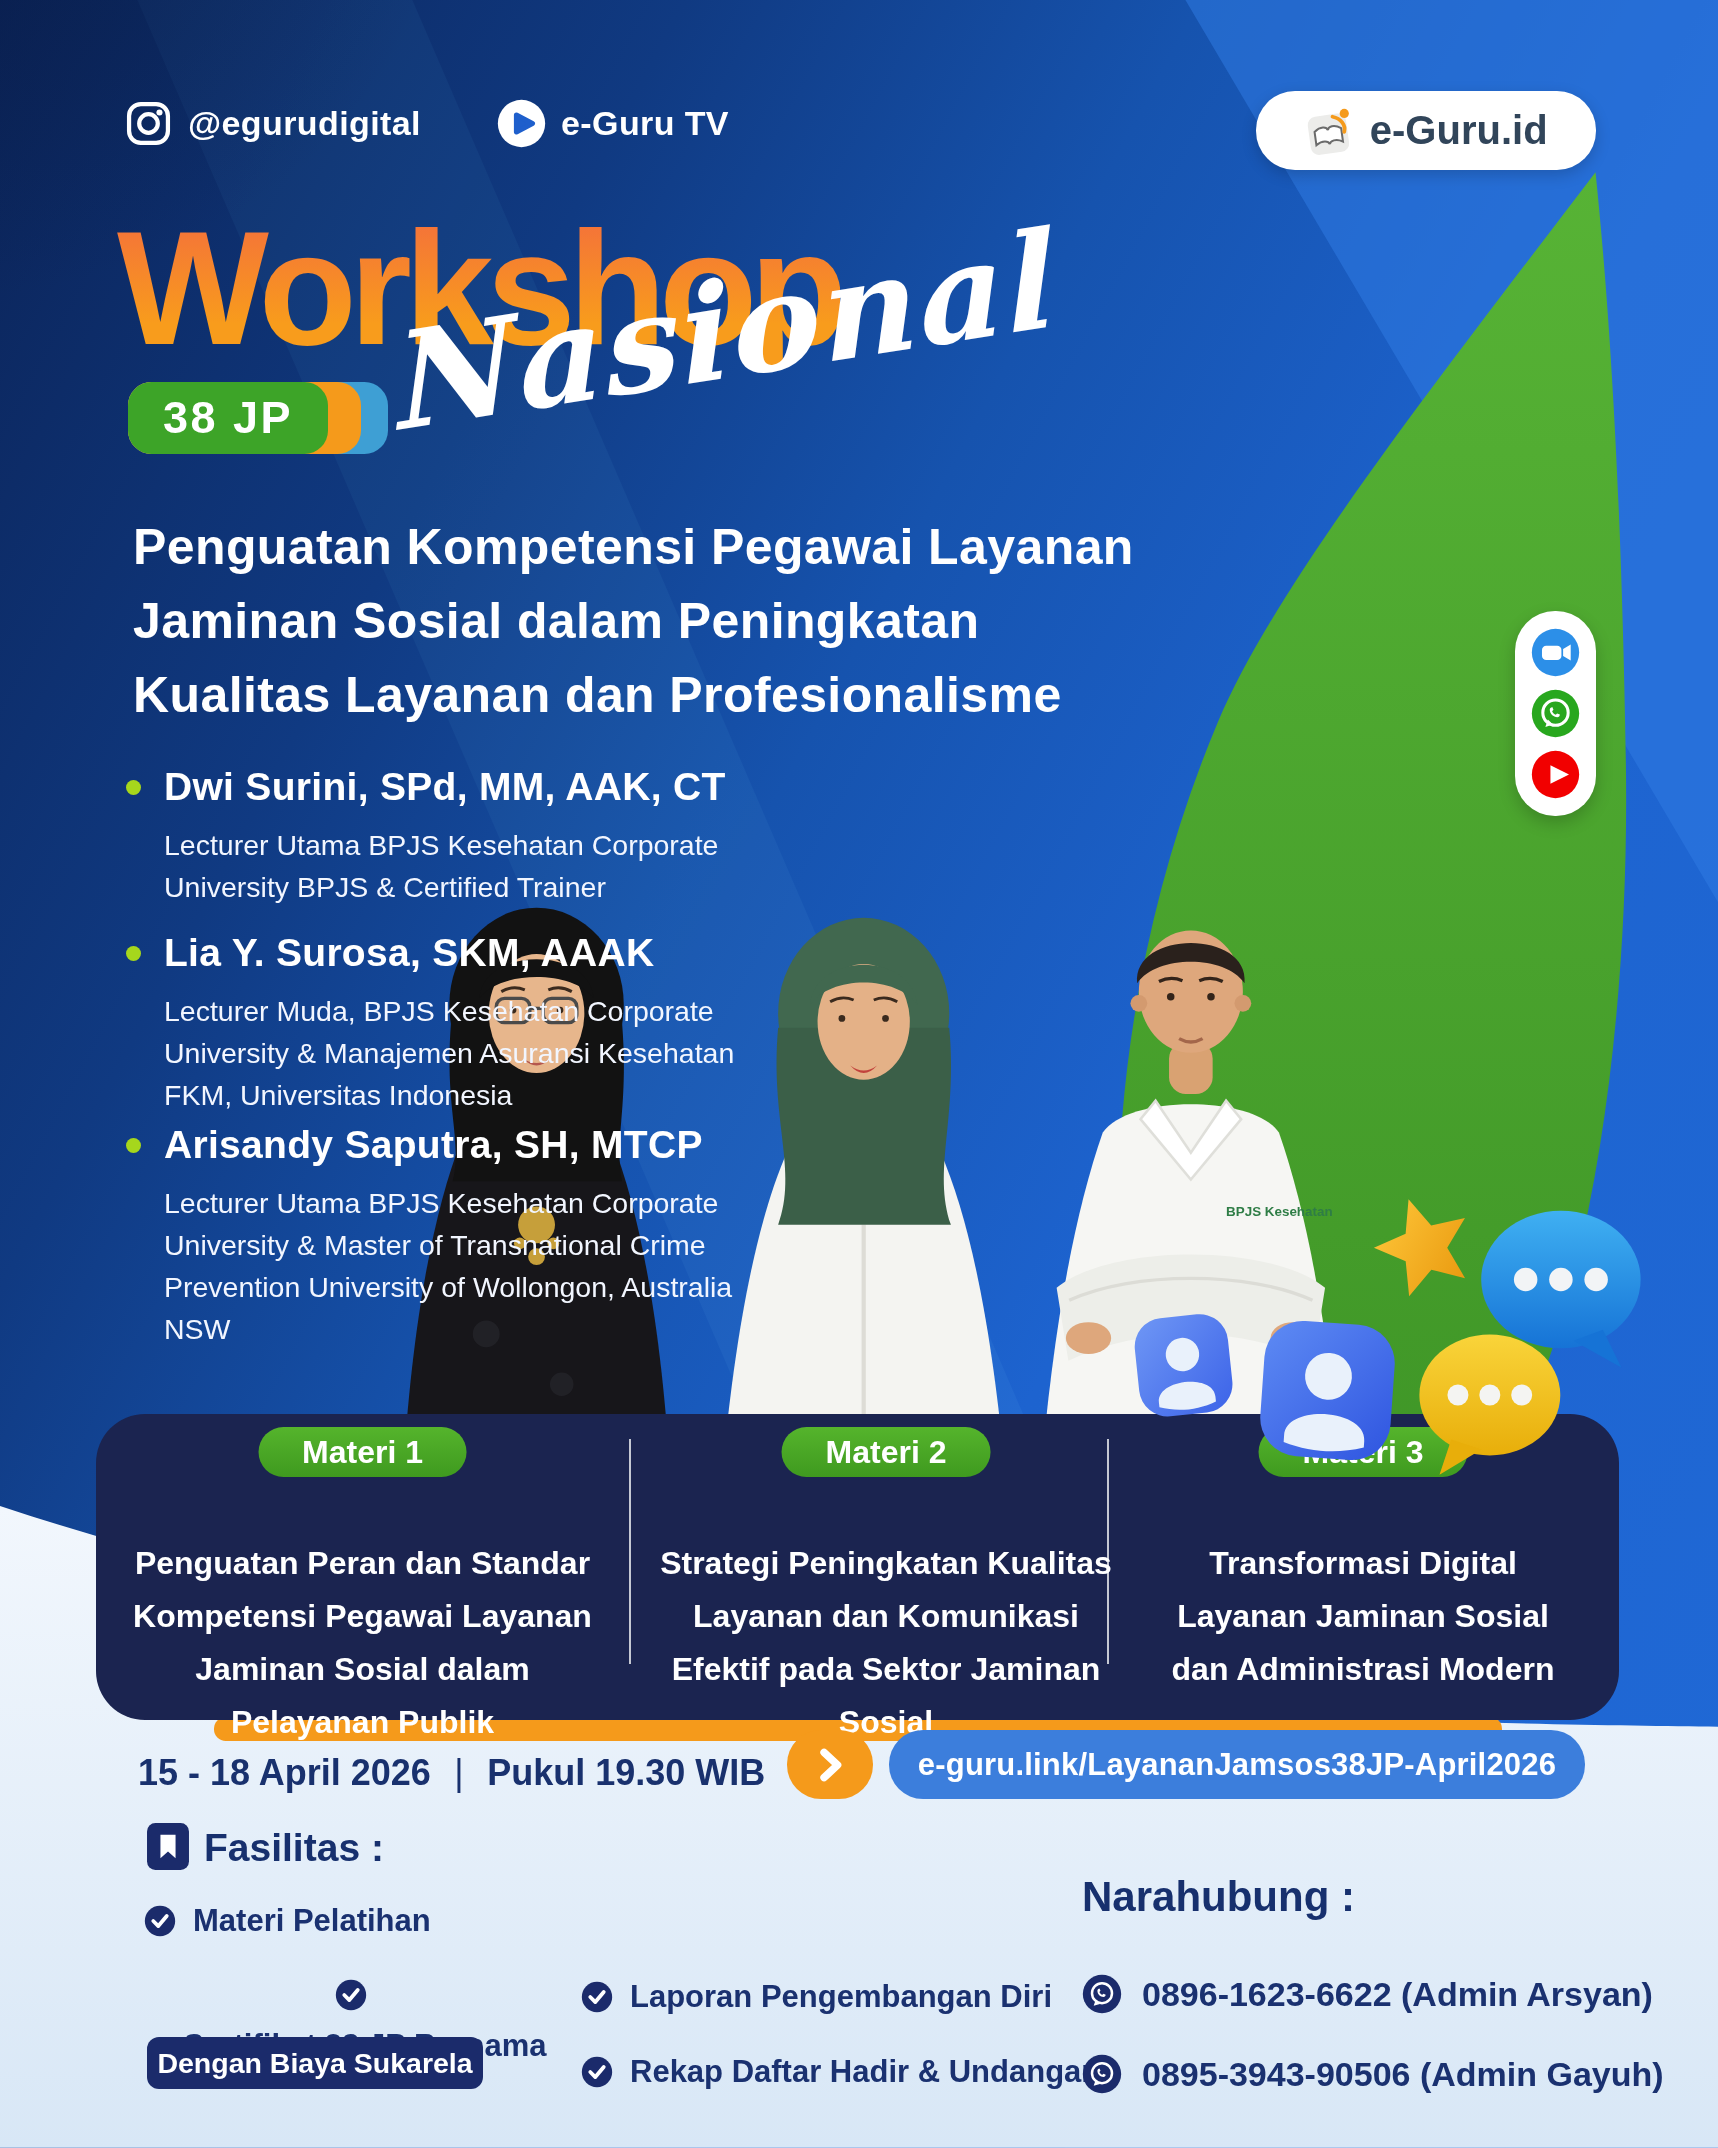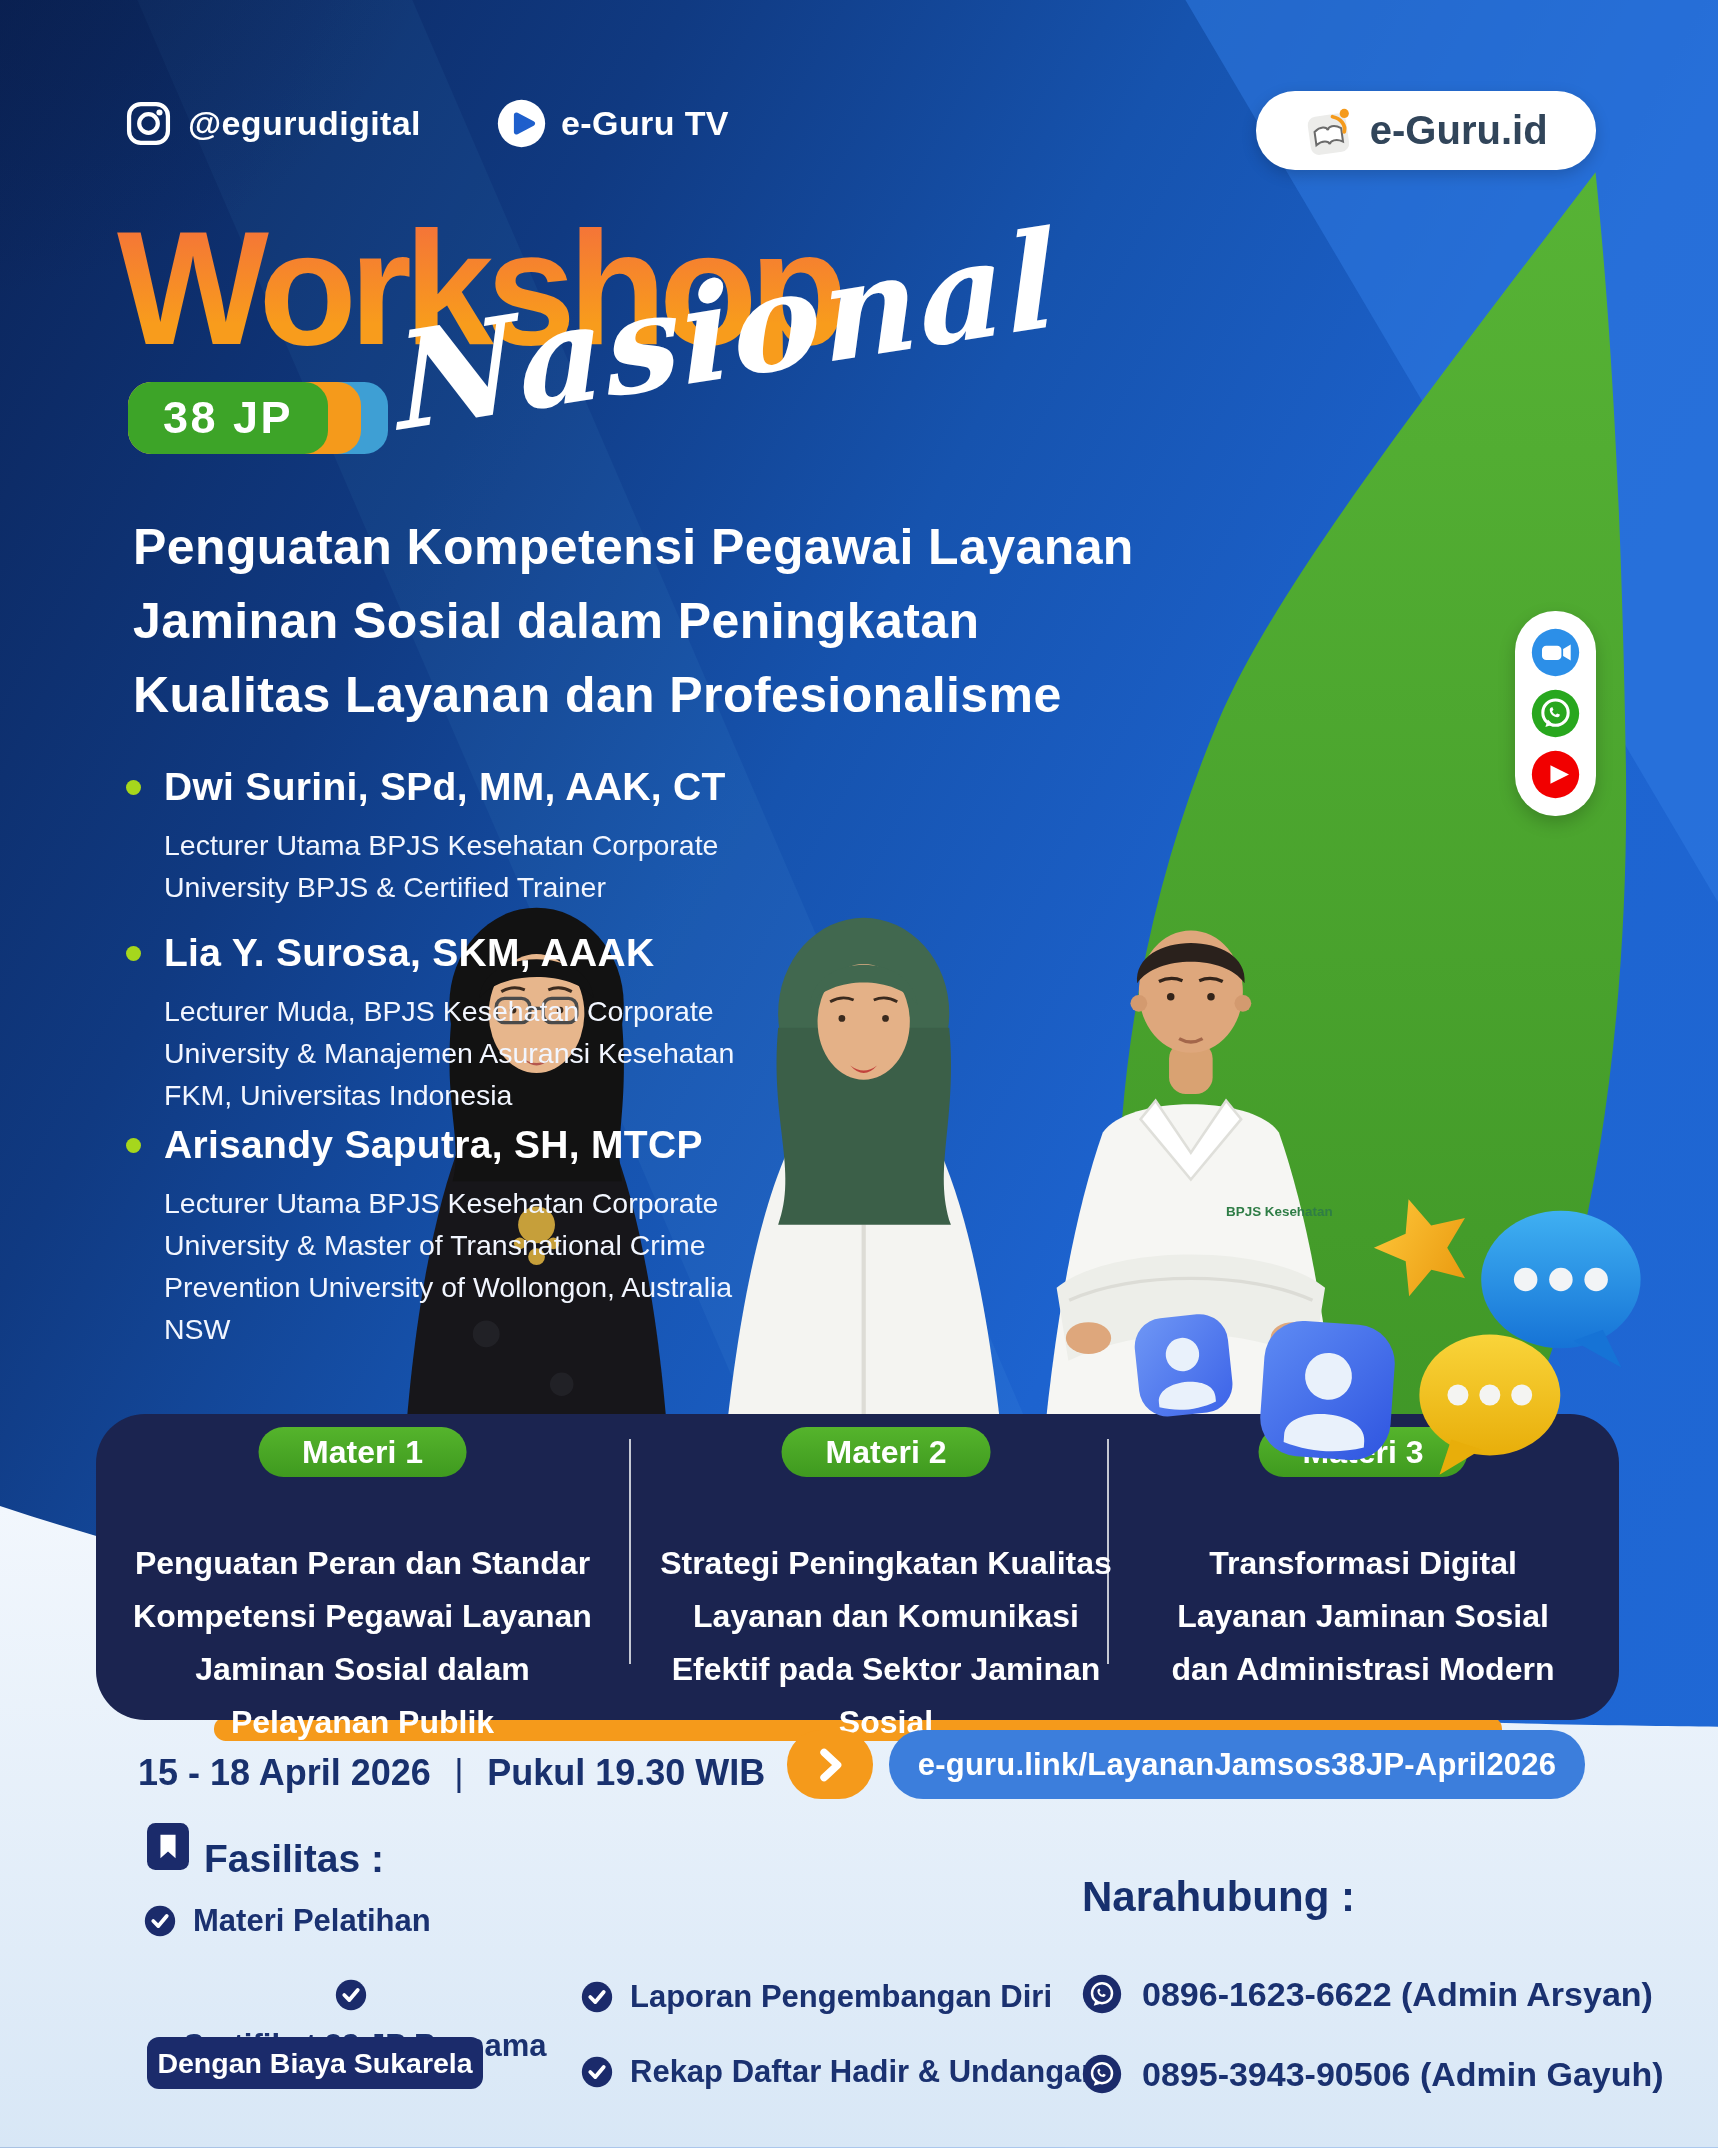--- a/index.html
+++ b/index.html
@@ -66,21 +66,21 @@
   
   .sched{position:absolute;left:138px;top:1752px;z-index:8;display:flex;align-items:center;gap:23.5px;
       color:#19316e;font-size:36px;font-weight:800;}
   .arrow-btn{position:absolute;left:787px;top:1730px;width:86px;height:69px;border-radius:34px;
       background:#f59a1b;z-index:8;display:flex;align-items:center;justify-content:center;cursor:pointer;}
   .link-pill{position:absolute;left:889px;top:1730px;width:696px;height:69px;border-radius:34px;
       background:#3c7edc;z-index:8;display:flex;align-items:center;justify-content:center;cursor:pointer;}
   .link-pill span{color:#fff;font-size:31px;font-weight:700;letter-spacing:0.2px;}
 
   
-  .fas-heading{position:absolute;left:204px;top:1826px;z-index:8;color:#17306e;font-size:39px;font-weight:800;margin-top:11px;}
+  .fas-heading{position:absolute;left:204px;top:1826px;z-index:8;color:#17306e;font-size:39px;font-weight:800;}
   .check-item{position:absolute;z-index:8;display:flex;align-items:center;gap:17px;color:#1a3170;
       font-size:31px;font-weight:700;}
   .note-pill{position:absolute;left:147px;top:2037px;width:336px;height:52px;border-radius:12px;
       background:#1b2b6b;z-index:8;display:flex;align-items:center;justify-content:center;}
   .note-pill span{color:#fff;font-size:28.5px;font-weight:700;}
   .contact-heading{position:absolute;left:1082px;top:1873px;z-index:8;color:#17306e;font-size:42px;font-weight:800;}
   .phone-row{position:absolute;z-index:8;display:flex;align-items:center;gap:20px;color:#1a3170;
       font-size:34px;font-weight:700;}
 
   

